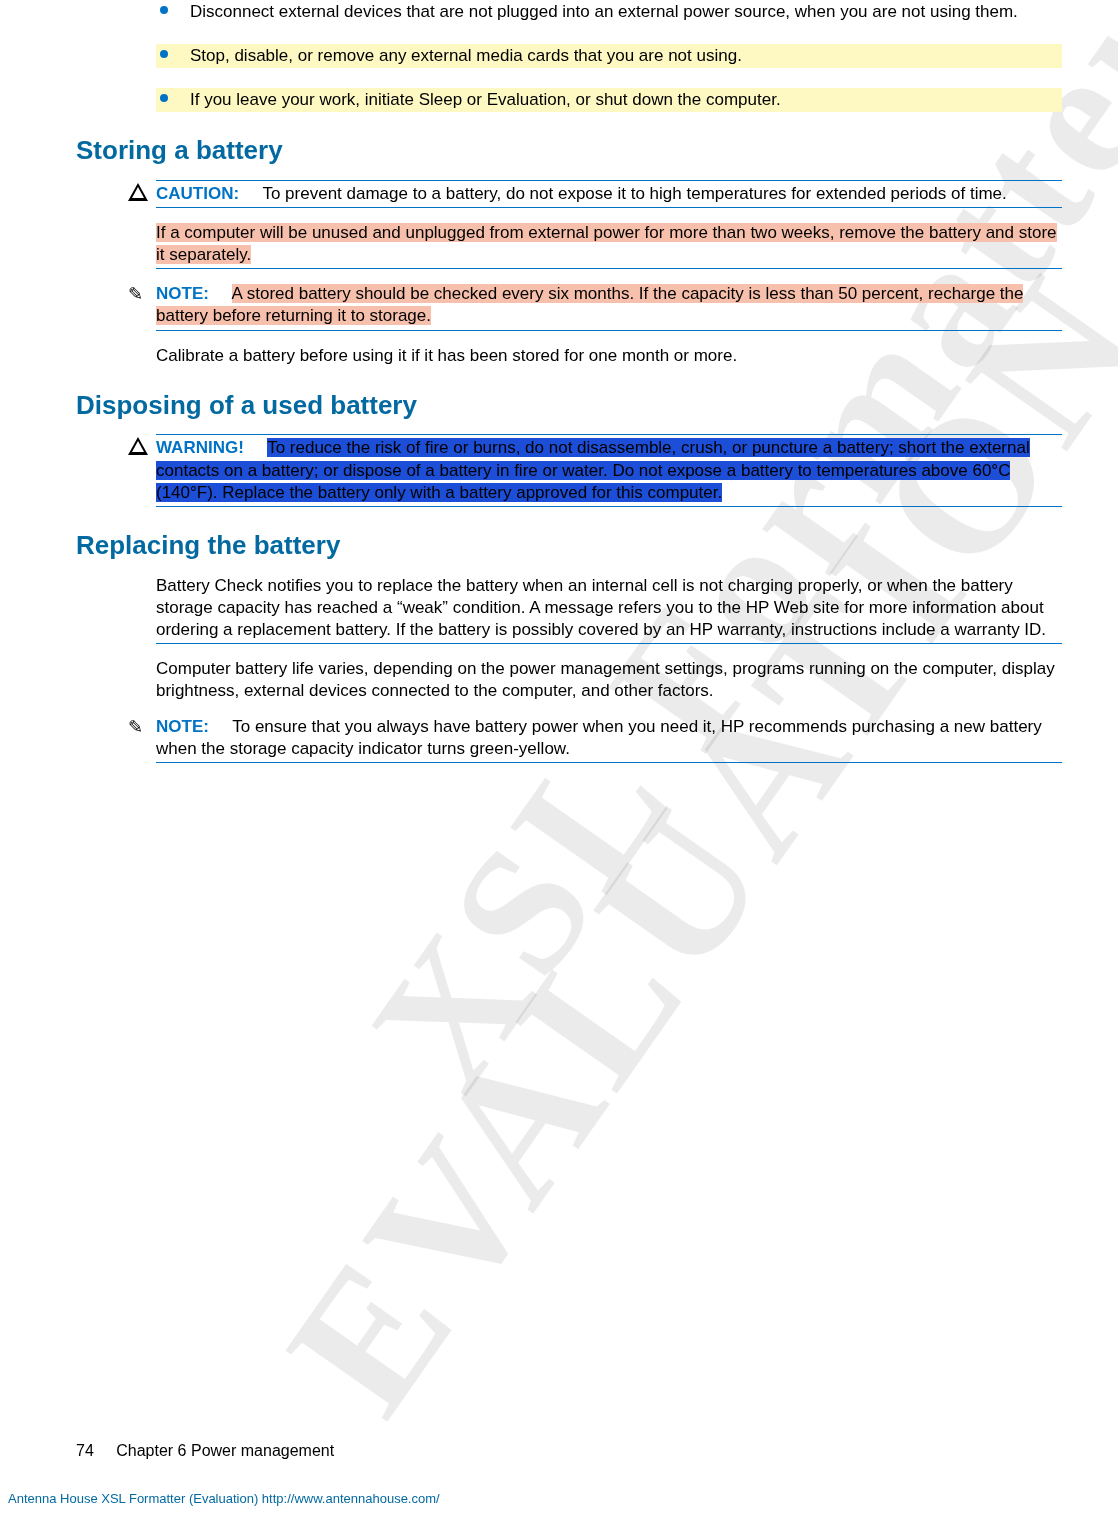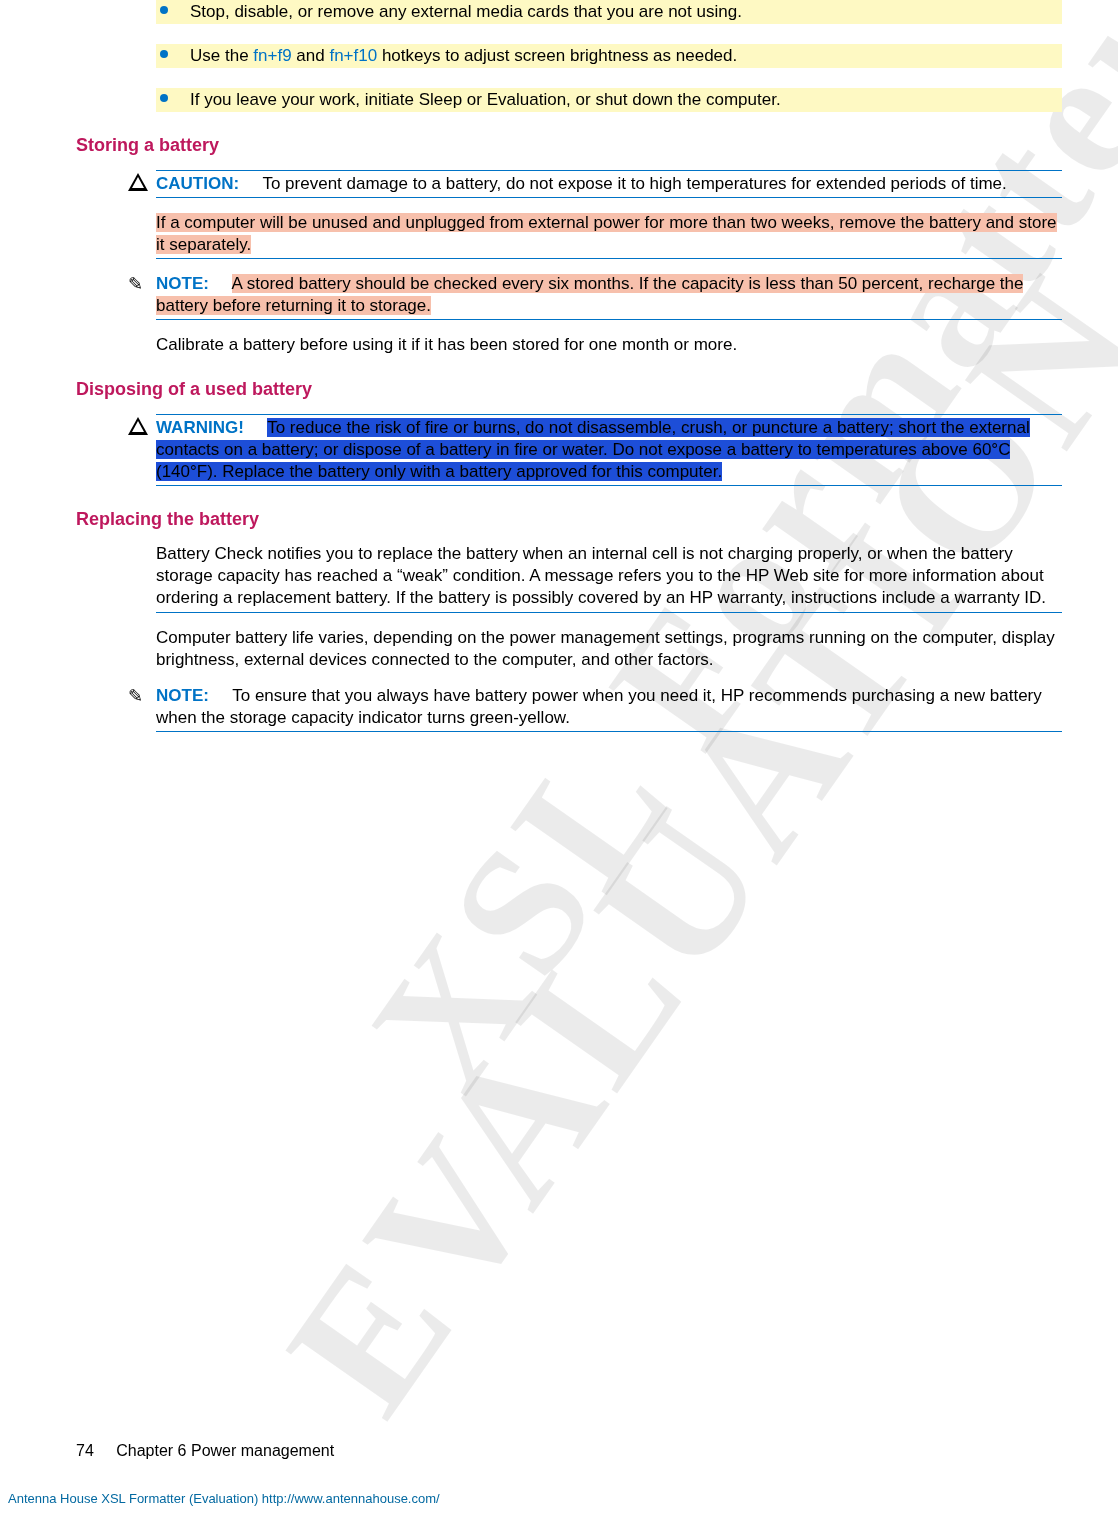--- a/index.html
+++ b/index.html
@@ -50,22 +50,22 @@
   ul.bullets li::before {
     content: "";
     position: absolute;
     left: 4px; top: 6px;
     width: 8px; height: 8px;
     border-radius: 50%;
     background: #0073c6;
   }
   .link { color: #0073c6; }
   h2 {
-    color: #be185d;
-    font-size: 18px;
+    color: #0369a1;
+    font-size: 26px;
     font-weight: bold;
     margin: 22px 0 12px 0;
   }
   .block {
     margin-left: 80px;
     margin-bottom: 14px;
   }
   .ruled-top { border-top: 1.5px solid #0073c6; padding-top: 2px; }
   .ruled-bottom { border-bottom: 1.5px solid #0073c6; padding-bottom: 2px; }
   .admon {
@@ -125,25 +125,25 @@
 </head>
 <body>
 
 <div class="page">
   <div class="watermark wm1">XSL Formatter</div>
   <div class="watermark wm2">EVALUATION</div>
 
   <div class="content">
 
     <ul class="bullets">
+      <li>
+        <span>Disconnect external devices that are not plugged into an external power source, when you are not using them.</span>
+      </li>
       <li class="shaded">
         <span>Stop, disable, or remove any external media cards that you are not using.</span>
-      </li>
-      <li class="shaded">
-        <span>Use the </span><span class="link">fn+f9</span><span> and </span><span class="link">fn+f10</span><span> hotkeys to adjust screen brightness as needed.</span>
       </li>
       <li class="shaded">
         <span>If you leave your work, initiate Sleep or Evaluation, or shut down the computer.</span>
       </li>
     </ul>
 
     <h2>Storing a battery</h2>
 
     <div class="admon ruled-top ruled-bottom">
       <div class="icon">

